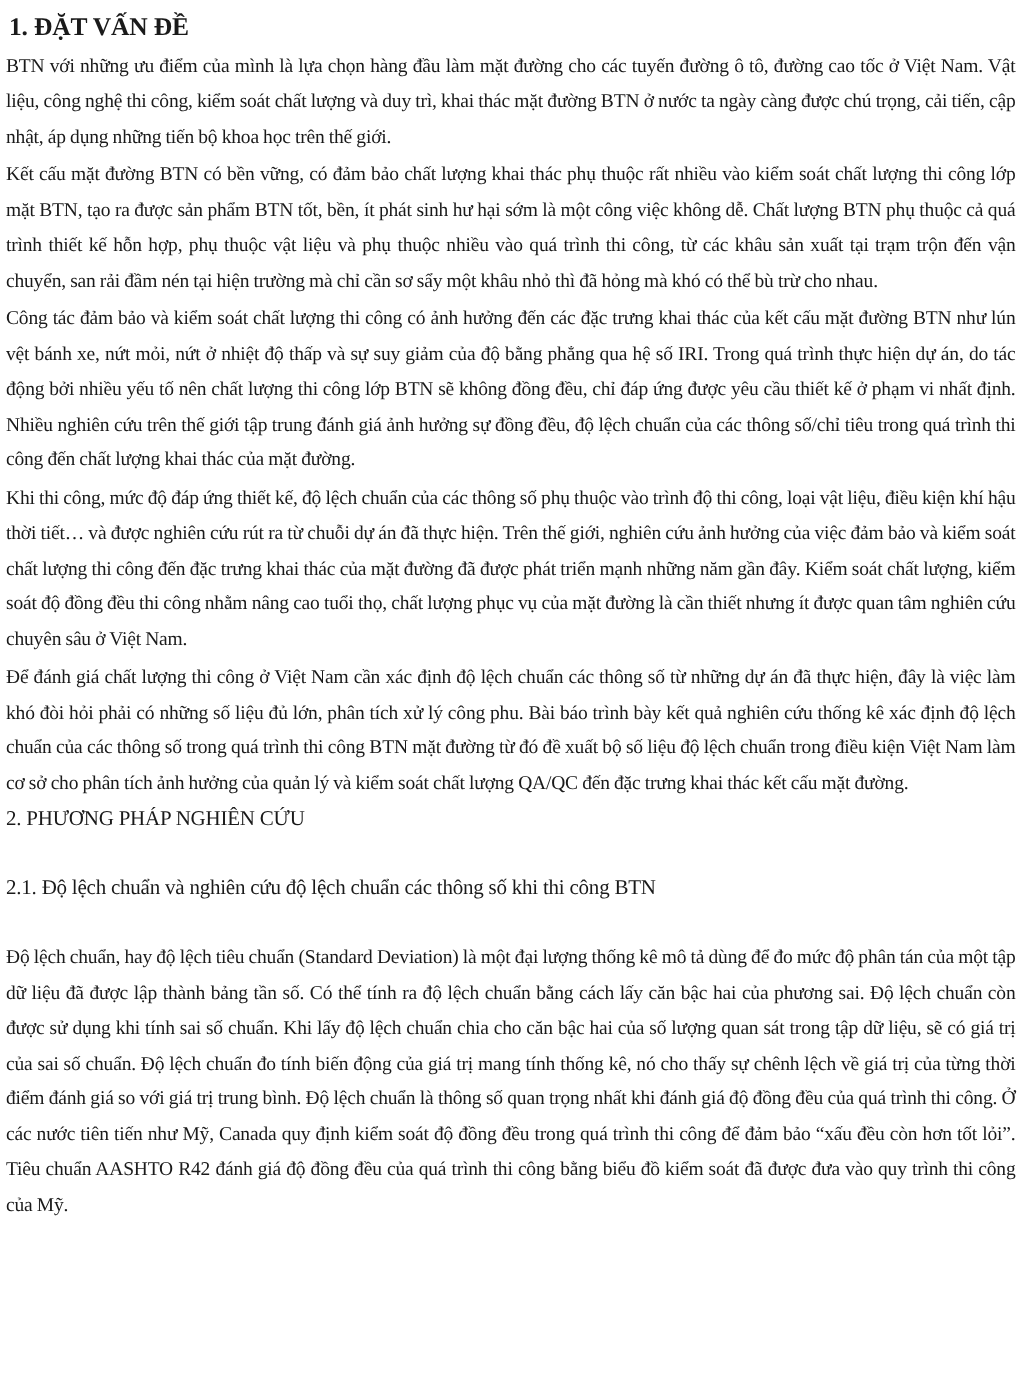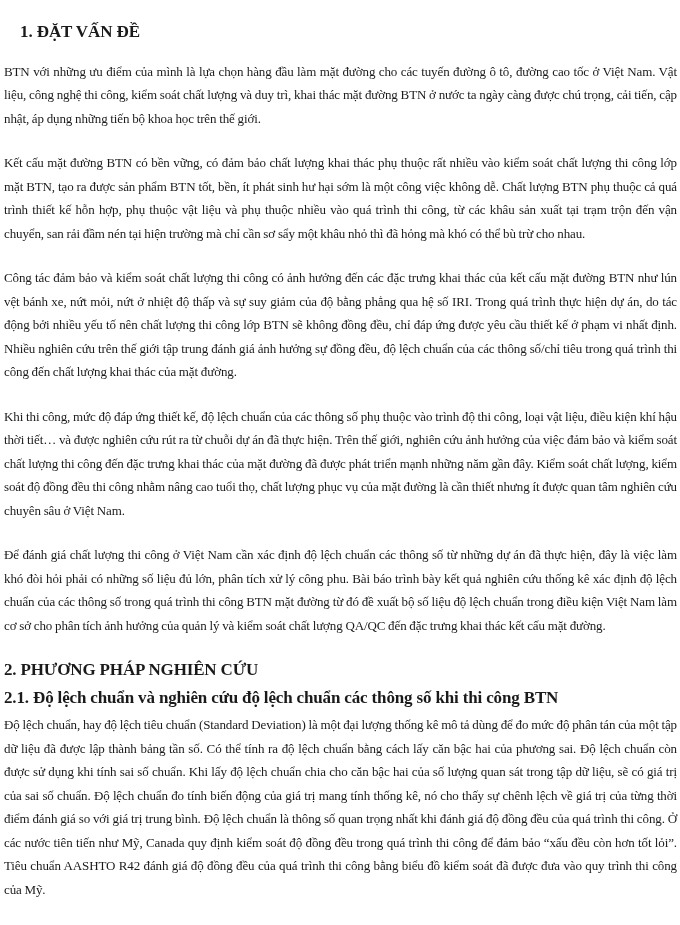--- a/index.html
+++ b/index.html
@@ -18,42 +18,42 @@
     .page {
       position: absolute;
       left: 4px;
       top: 0px;
       width: 673px;
     }
     .heading {
       font-weight: bold;
       font-size: 17px;
       line-height: 23.5px;
-      margin: 16px;
+      margin: 2px;
       padding-top: 4px;
       letter-spacing: -0.1px;
     }
     .subheading {
-      font-weight: bold;
-      font-size: 17px;
+      font-weight: normal;
+      font-size: 14px;
       line-height: 23.5px;
       margin: 0;
       margin-top: 6px;
       letter-spacing: -0.15px;
     }
     .para {
       font-size: 13px;
       line-height: 23.5px;
       text-align: justify;
       margin: 0;
       letter-spacing: -0.12px;
       word-spacing: -0.3px;
     }
-    .gap { margin-top: 21px; }
-    .gap-sm { margin-top: 4px; }
+    .gap { margin-top: 2px; }
+    .gap-sm { margin-top: 22px; }
   </style>
 </head>
 <body>
 
 <div class="page">
 
   <h1 class="heading">1. ĐẶT VẤN ĐỀ</h1>
 
   <p class="para">BTN với những ưu điểm của mình là lựa chọn hàng đầu làm mặt đường cho các tuyến đường ô tô, đường cao tốc ở Việt Nam. Vật liệu, công nghệ thi công, kiểm soát chất lượng và duy trì, khai thác mặt đường BTN ở nước ta ngày càng được chú trọng, cải tiến, cập nhật, áp dụng những tiến bộ khoa học trên thế giới.</p>
   <p class="para gap">Kết cấu mặt đường BTN có bền vững, có đảm bảo chất lượng khai thác phụ thuộc rất nhiều vào kiểm soát chất lượng thi công lớp mặt BTN, tạo ra được sản phẩm BTN tốt, bền, ít phát sinh hư hại sớm là một công việc không dễ. Chất lượng BTN phụ thuộc cả quá trình thiết kế hỗn hợp, phụ thuộc vật liệu và phụ thuộc nhiều vào quá trình thi công, từ các khâu sản xuất tại trạm trộn đến vận chuyển, san rải đầm nén tại hiện trường mà chỉ cần sơ sẩy một khâu nhỏ thì đã hỏng mà khó có thể bù trừ cho nhau.</p>

